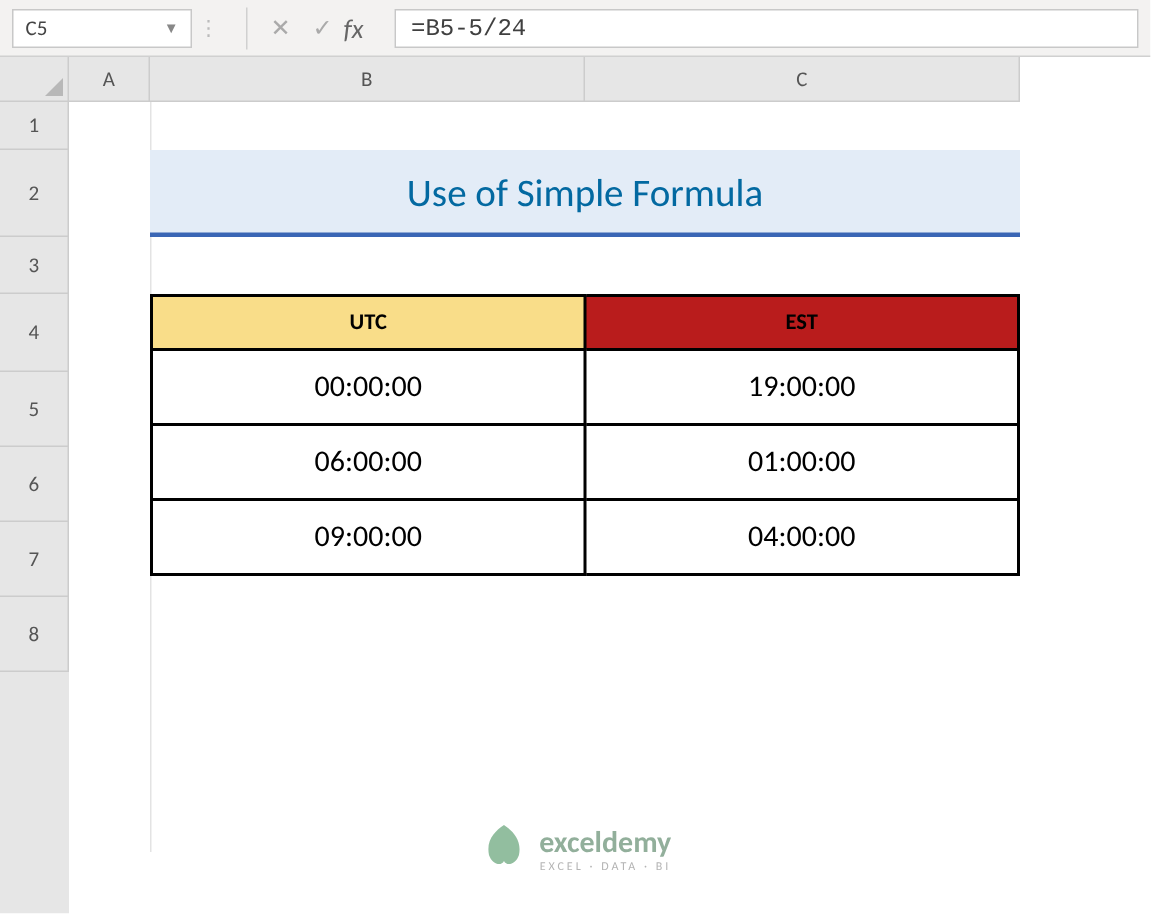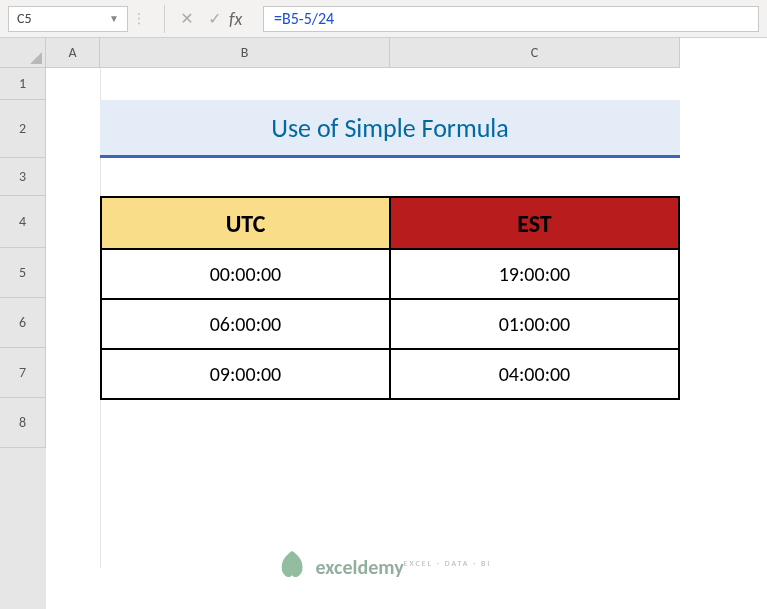--- a/index.html
+++ b/index.html
@@ -62,21 +62,22 @@
     }
     .formula-input {
       flex: 1;
       background: #fff;
       border: 1px solid #c8c8c8;
       height: 26px;
       display: flex;
       align-items: center;
       padding: 0 10px;
       font-size: 16px;
-      color: #1d4ed8;
+      color: #404040;
+      font-family: Liberation Mono, monospace;
     }
     .sheet {
       display: flex;
       height: calc(100% - 38px);
       position: relative;
     }
     .row-headers {
       display: flex;
       flex-direction: column;
       background: #e6e6e6;
@@ -163,22 +164,22 @@
       width: 580px;
       border-collapse: collapse;
     }
     .data-table th, .data-table td {
       border: 2px solid #000;
       text-align: center;
       font-size: 20px;
       width: 290px;
     }
     .data-table th {
-      height: 52px;
-      font-size: 24px;
+      height: 36px;
+      font-size: 15px;
       font-weight: bold;
       margin-top: 16px;
     }
     .data-table td { height: 50px; }
     .th-utc { background: #f9dd89; }
     .th-est { background: #b91c1c; }
     .gridline-v1 {
       position: absolute;
       left: 54px;
       top: 0;
@@ -192,21 +193,21 @@
       left: 50%;
       transform: translateX(-50%);
       display: flex;
       align-items: center;
       gap: 8px;
       opacity: 0.55;
     }
     .wm-icon svg { width: 32px; height: 32px; }
     .wm-text {
       display: flex;
-      flex-direction: row;
+      flex-direction: column;
       line-height: 1;
     }
     .wm-name { font-size: 20px; font-weight: bold; color: #3a6e4a; }
     .wm-tag { font-size: 8px; letter-spacing: 2px; color: #777; margin-top: 2px; text-align: right; }
   </style>
 </head>
 <body>
 
 <div class="formula-bar">
   <div class="name-box">

